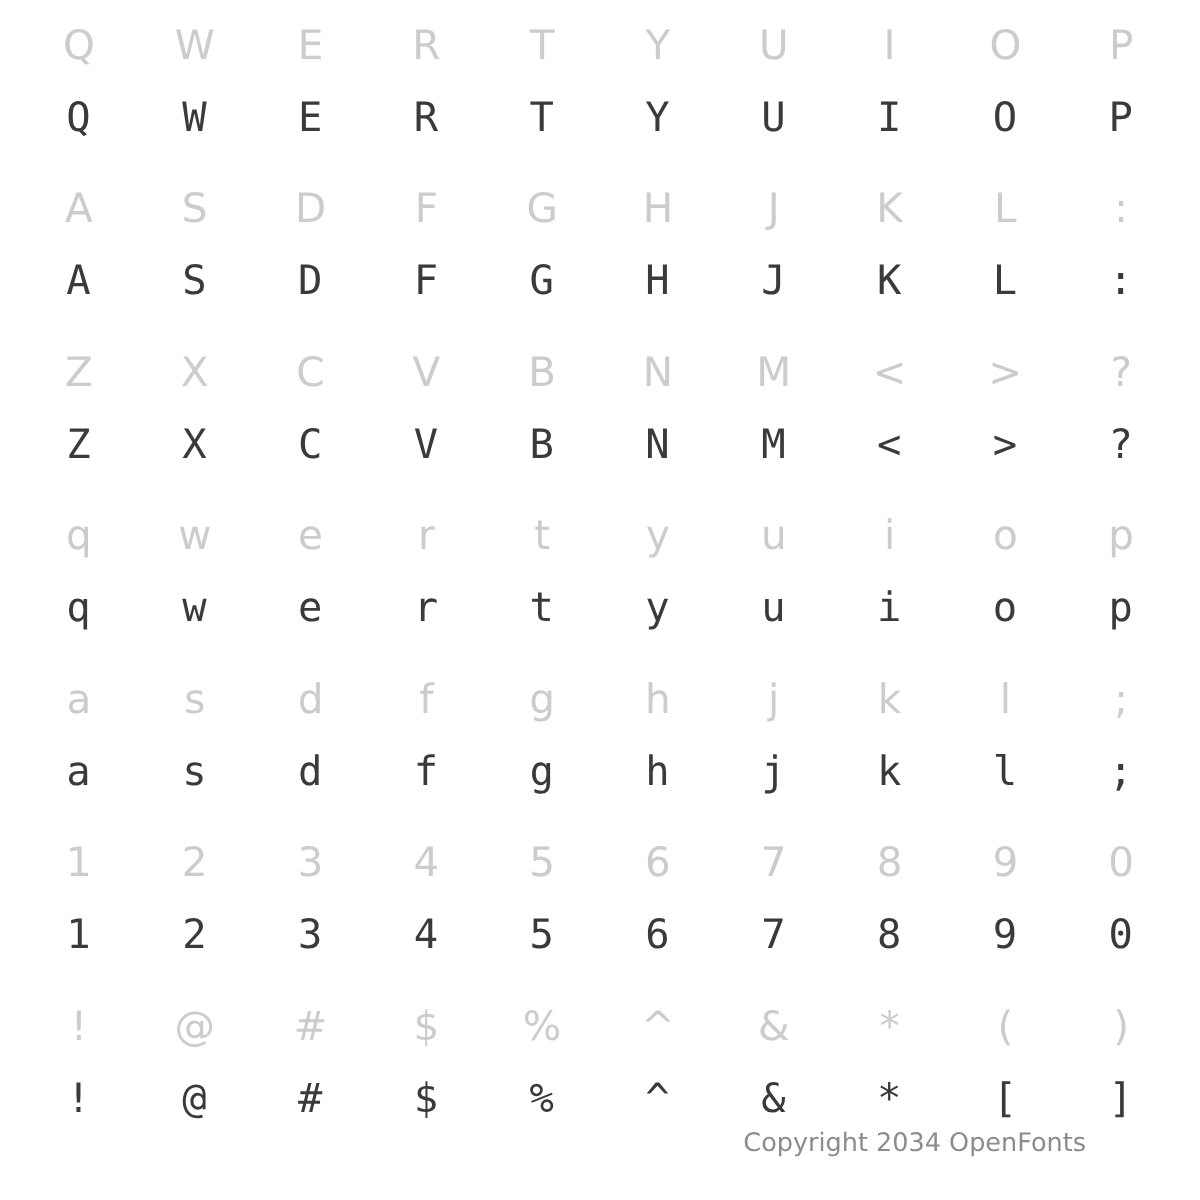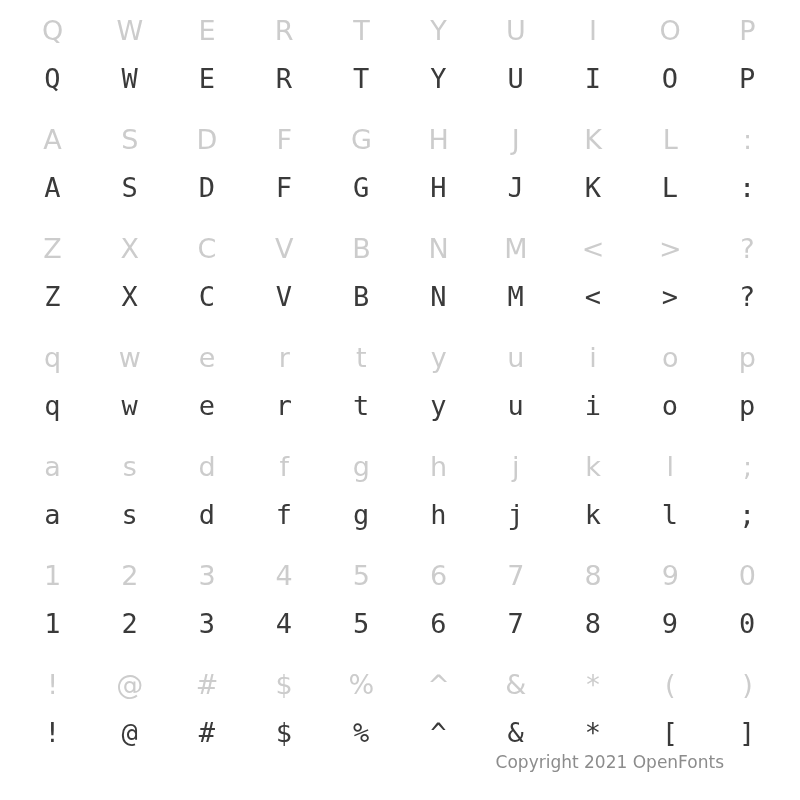--- a/index.html
+++ b/index.html
@@ -276,15 +276,15 @@
         <div class="cell">^</div>
         <div class="cell">&amp;</div>
         <div class="cell">*</div>
         <div class="cell">[</div>
         <div class="cell">]</div>
       </div>
     </div>
 
   </div>
 
-  <div class="footer">Copyright 2021 OpenFonts</div>
+  <div class="footer">Copyright 2034 OpenFonts</div>
 
 </div>
 
 </body></html>

